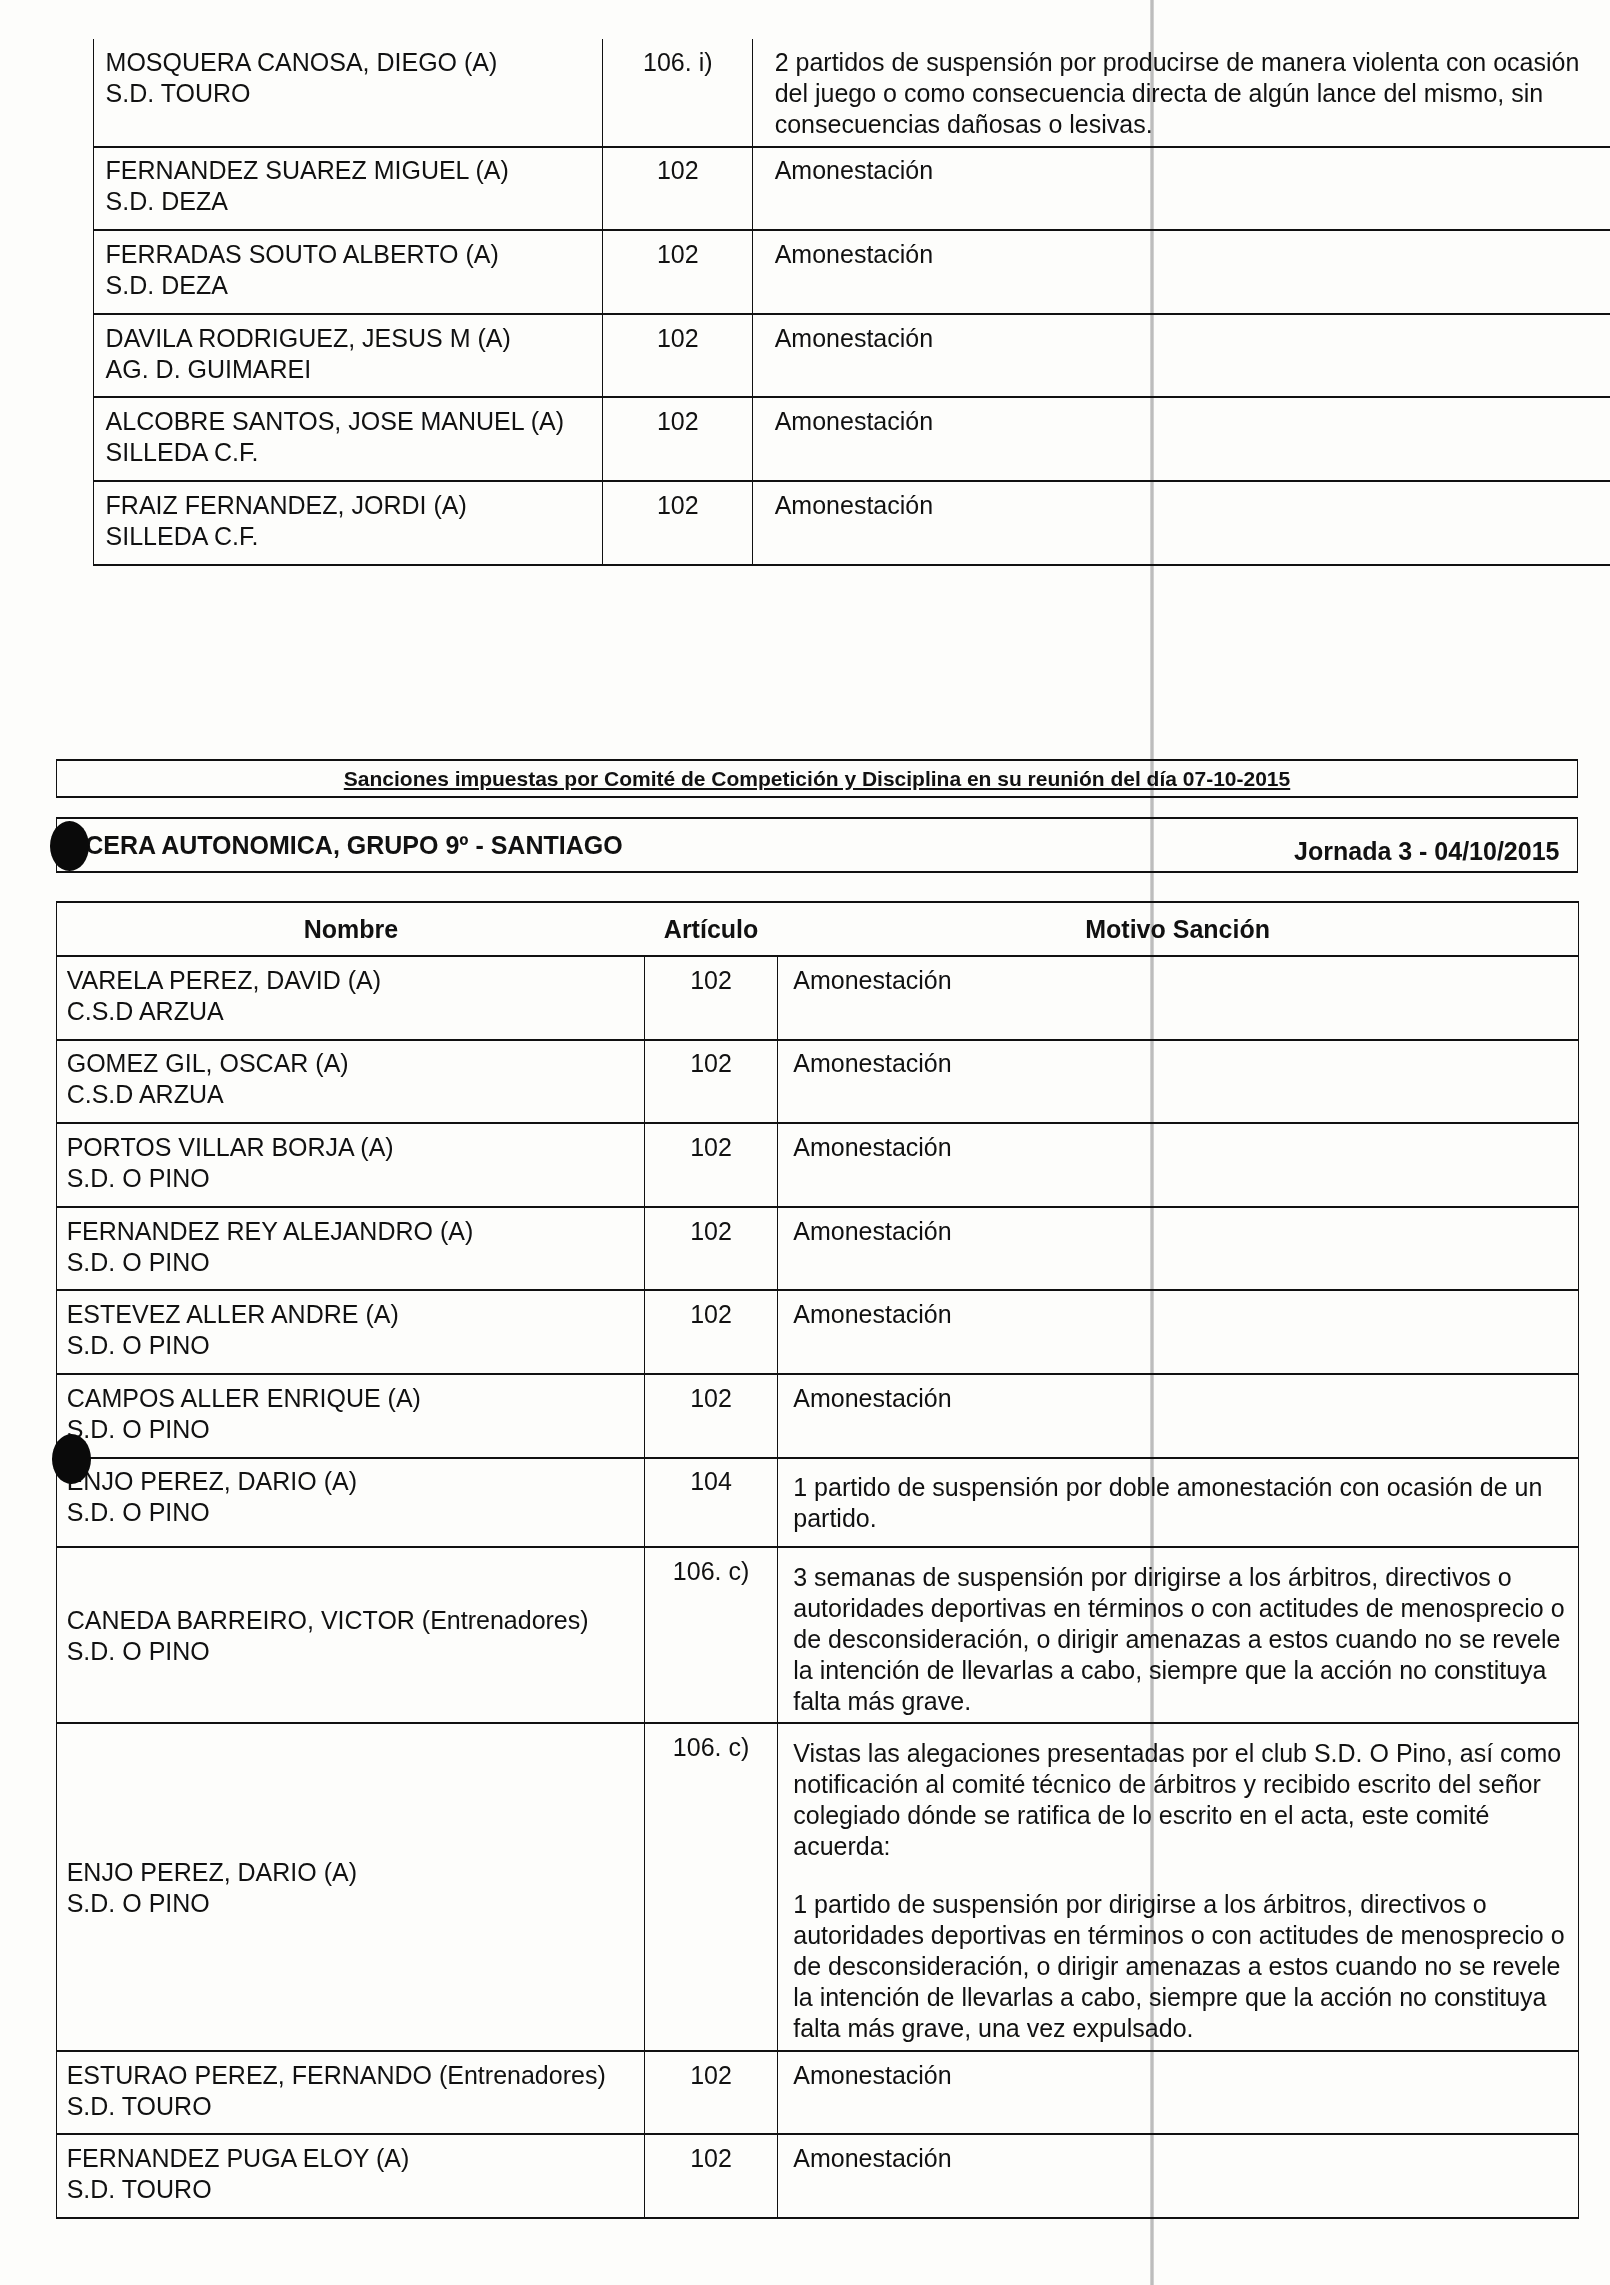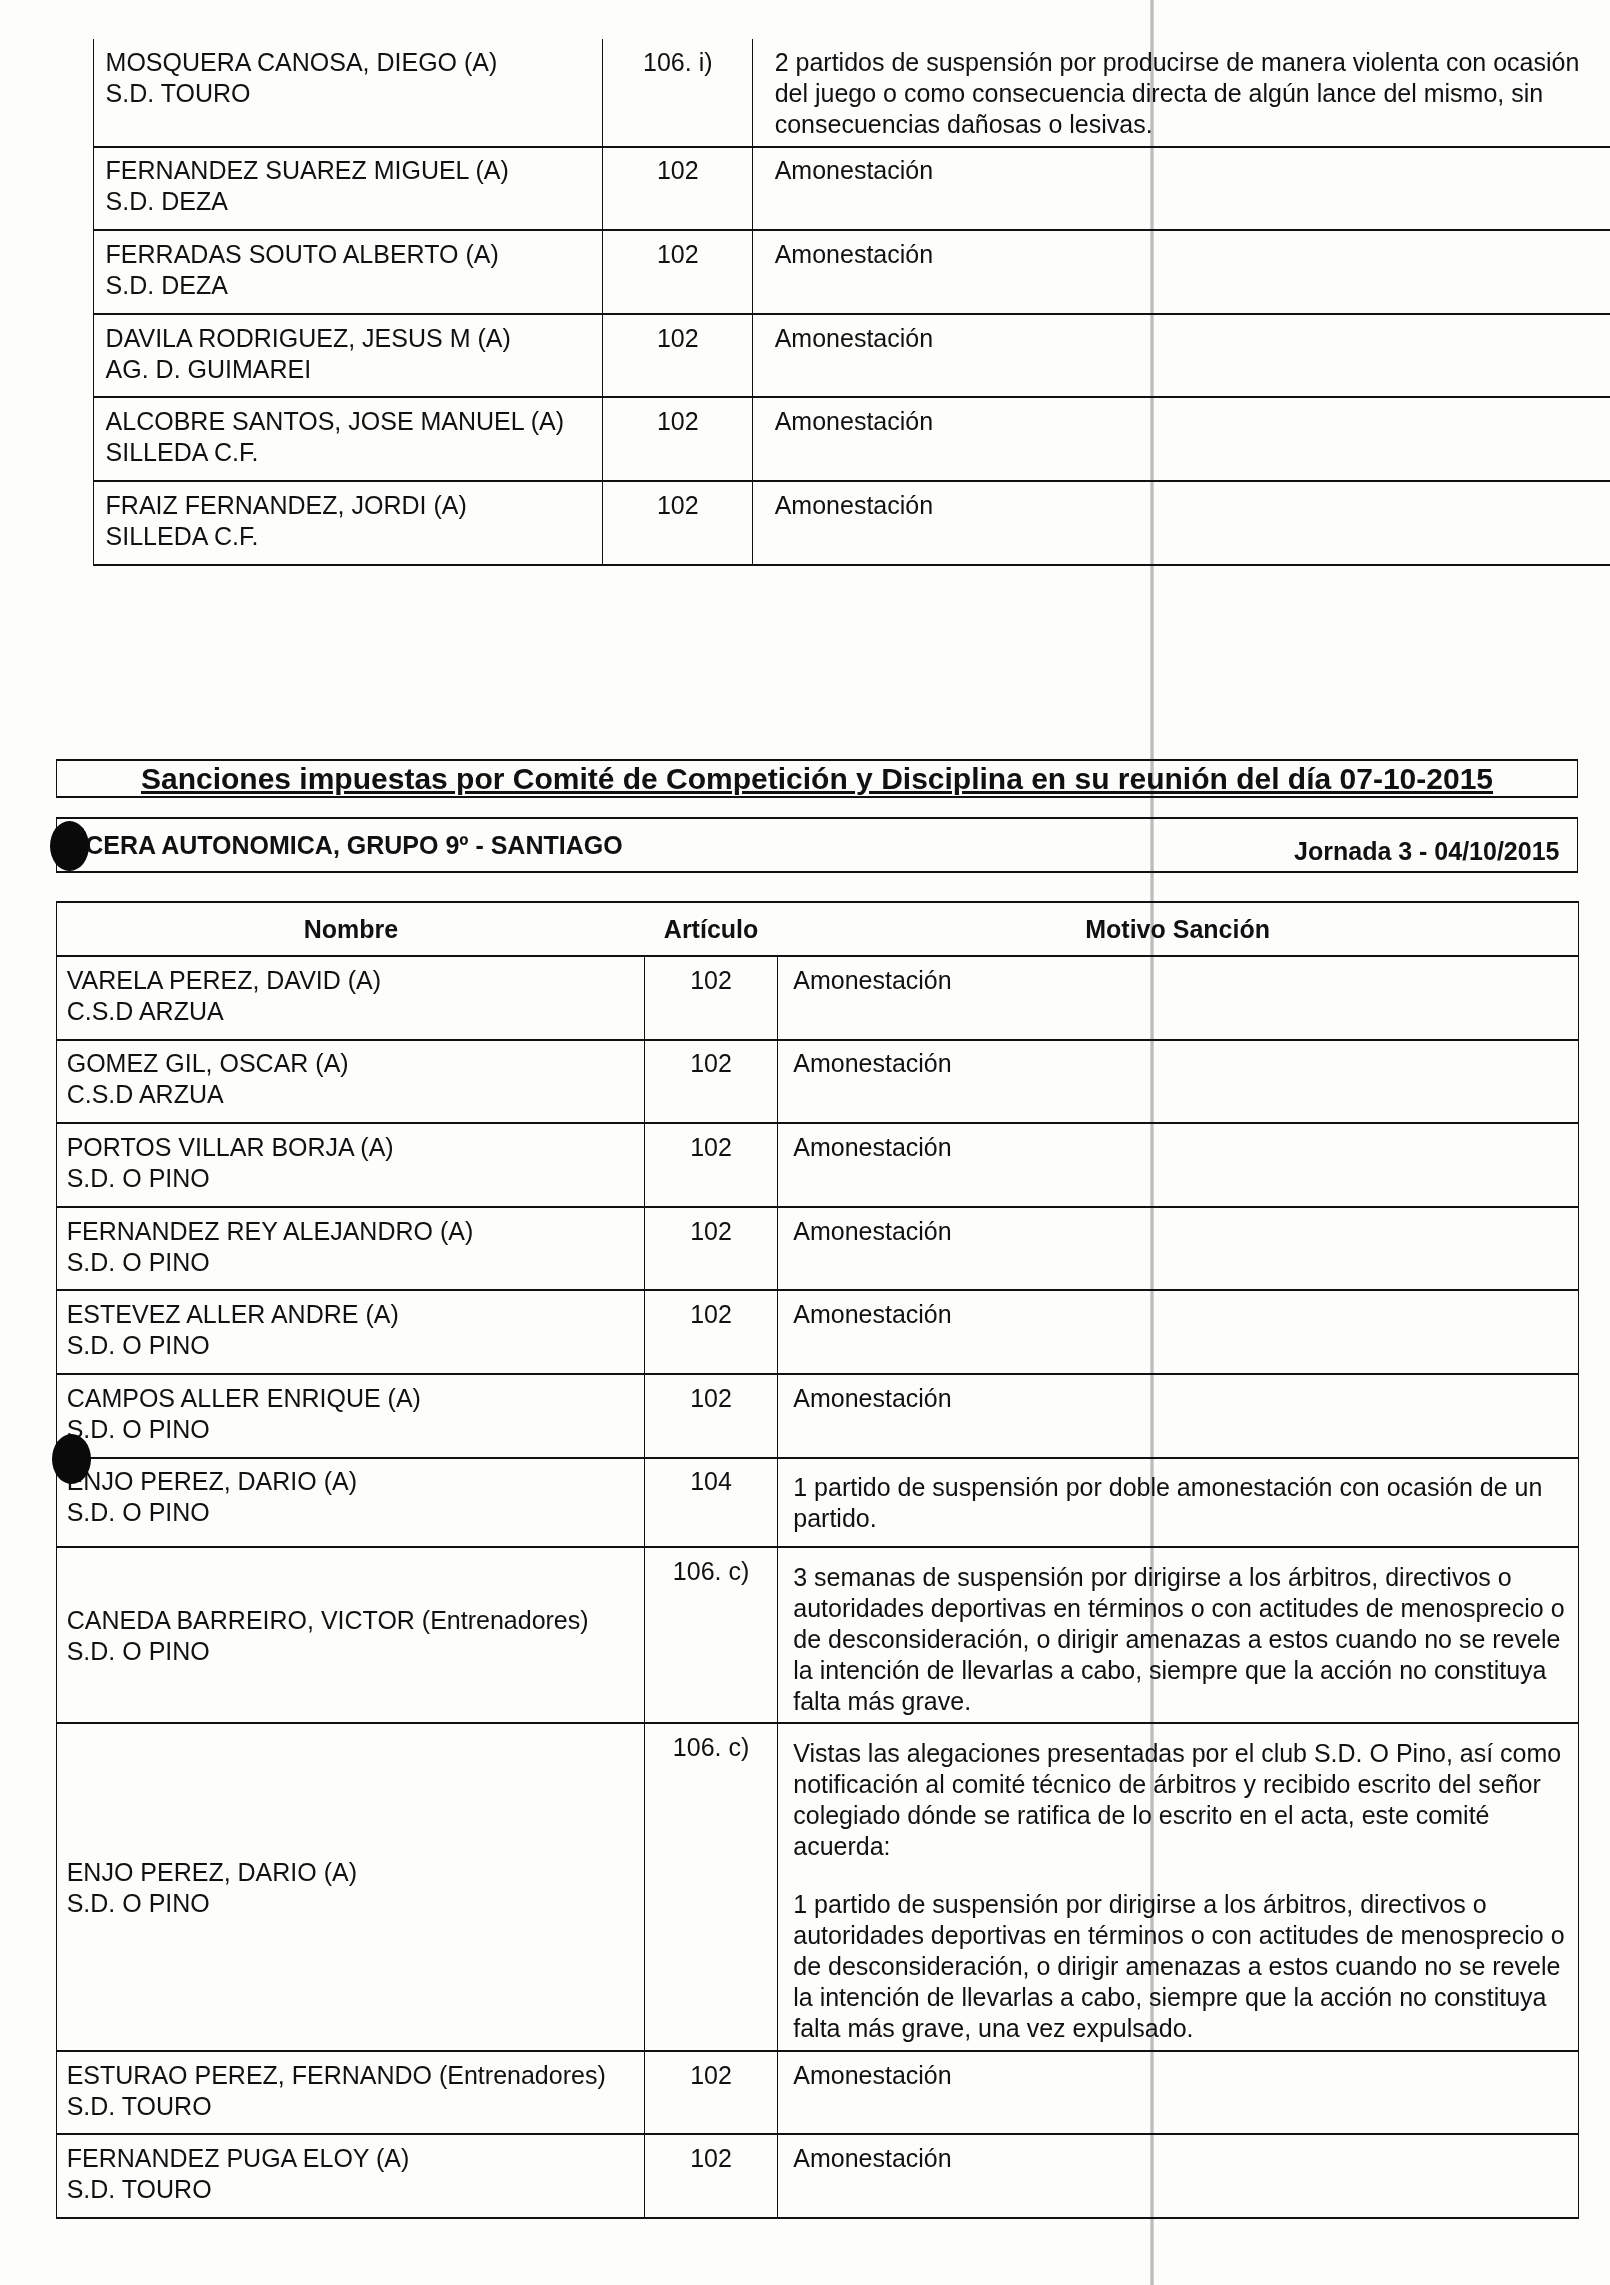--- a/index.html
+++ b/index.html
@@ -17,21 +17,21 @@
   .t1 { left: 56px; top: 39px; width: 1523px; border-left: 1.9px solid #111; border-right: 1.9px solid #111; margin-left: 37px; }
   .t1 td { border-bottom: 2.9px solid #111; padding: 7.8px 11.6px 5.8px 11.6px; }
   .t1 td.name { width: 485px; border-right: 1.9px solid #111; }
   .t1 td.art { width: 126px; text-align: center; border-right: 1.9px solid #111; }
   .t1 td.motivo { padding-left: 21.3px; }
   .t1 tr.short td { height: 68px; }
 
   .title-box {
     position: absolute; left: 56px; top: 759px; width: 1520px; height: 35px;
     border: 1.9px solid #111; border-top-width: 2.9px; border-bottom-width: 2.9px;
-    text-align: center; font-weight: bold; font-size: 30px; line-height: 35px;
+    text-align: center; font-weight: bold; font-size: 21px; line-height: 35px;
   }
   .title-box span { text-decoration: underline; }
   .group-box {
     position: absolute; left: 56px; top: 817px; width: 1520px; height: 52px;
     border: 1.9px solid #111; border-top-width: 2.9px; border-bottom-width: 2.9px;
     font-weight: bold; font-size: 25px;
   }
   .group-box .gname { position: absolute; left: 21.3px; top: 11.6px; }
   .group-box .jornada { position: absolute; right: 17.5px; top: 17.5px; text-align: right; }
   .blot {

